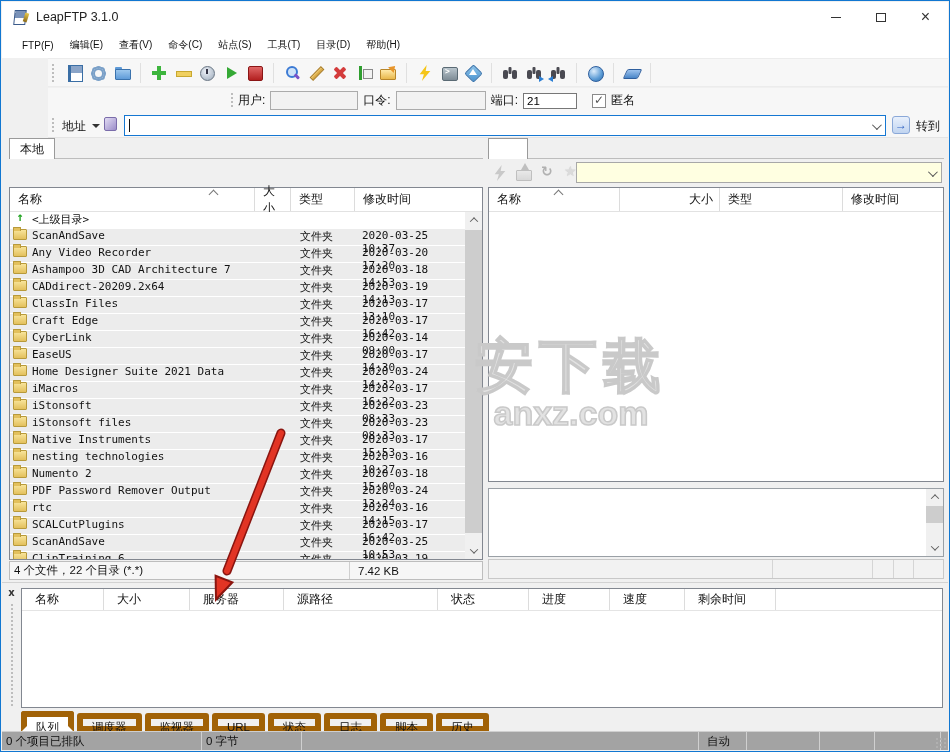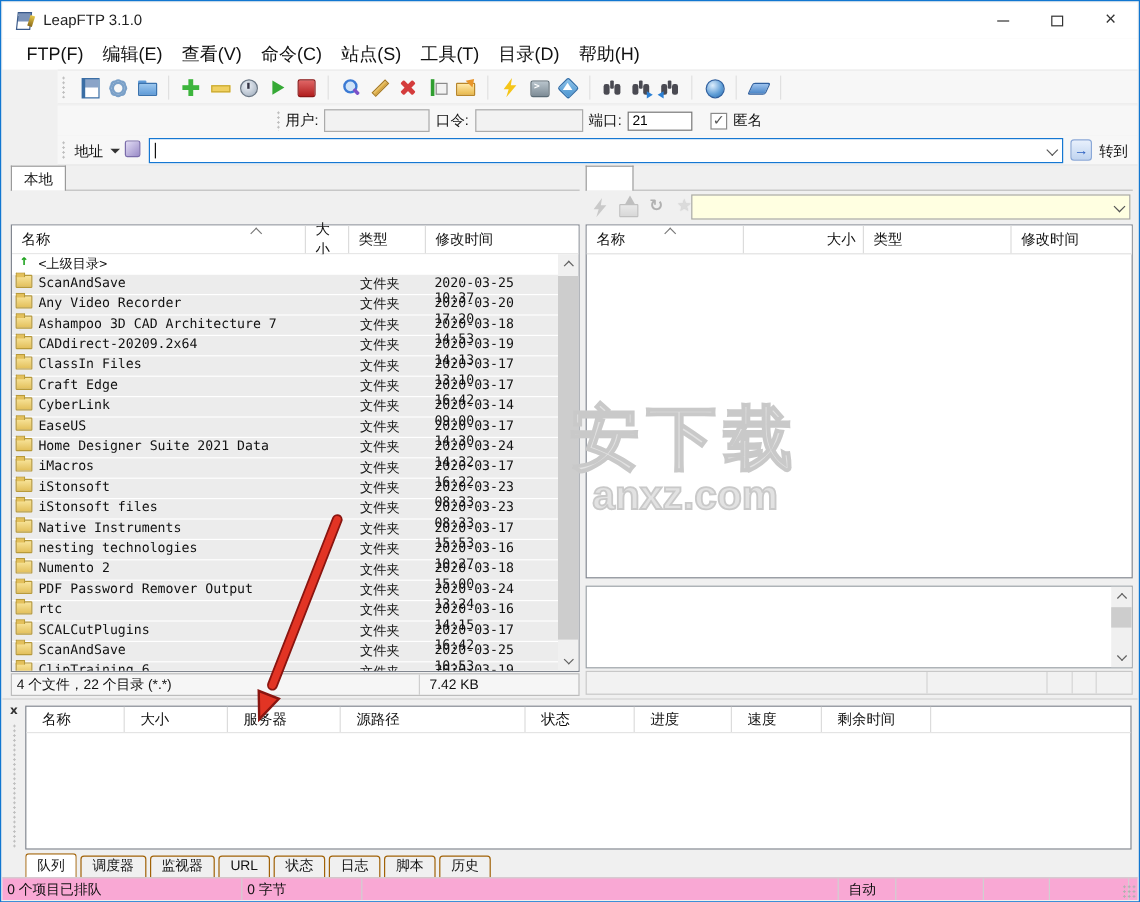--- a/index.html
+++ b/index.html
@@ -18,21 +18,21 @@
   .title-text { position:absolute; left:34px; top:8px; font-size:12.5px; color:#222; }
   .win-btn { position:absolute; top:0; width:45px; height:30px; display:flex; align-items:center; justify-content:center; }
   .wb-min { right:90px; } .wb-max { right:45px; } .wb-close { right:0; }
   .glyph-min { width:10px; height:1px; background:#333; }
   .glyph-max { width:10px; height:9px; border:1px solid #333; }
   .glyph-close { font-size:16px; color:#333; line-height:1; }
 
   
   .menubar { position:absolute; left:1px; right:1px; top:31px; height:26px; background:#fff;
     display:flex; align-items:center; padding-left:12px; gap:0; }
-  .menu-item { padding:4px 8px; font-size:15px; color:#111; }
+  .menu-item { padding:4px 8px; font-size:10px; color:#111; }
 
   
   .band { position:absolute; left:1px; right:1px; background:#f7f7f7;margin-left:46px; }
   .band-toolbar { top:57px; height:29px; border-top:1px solid #ececec; border-bottom:1px solid #ececec; }
   .band-login   { top:87px;  height:25px; }
   .band-address { top:112px; height:25px; border-bottom:1px solid #e4e4e4; }
   .grip { position:absolute; top:4px; bottom:4px; width:4px;
     background-image:radial-gradient(#bdbdbd 1px, transparent 1.1px); background-size:4px 4px; }
 
   
@@ -213,26 +213,26 @@
     text-align:center; line-height:12px; }
   .queue-grip { position:absolute; left:5px; top:16px; bottom:0; width:4px;
     background-image:radial-gradient(#bdbdbd 1px, transparent 1.1px); background-size:4px 4px; }
   .queue-list { position:absolute; left:19px; top:5px; width:922px; height:120px; background:#fff;
     border:1px solid #828790; }
   .queue-header { display:flex; height:22px; border-bottom:1px solid #e4e4e4; font-size:12px; }
   .qh { height:100%; display:flex; align-items:center; padding-left:13px; border-right:1px solid #dcdcdc; }
   .qh-1{width:82px;} .qh-2{width:86px;} .qh-3{width:94px;} .qh-4{width:154px;} .qh-5{width:146px;}
   .qh-6{width:91px;} .qh-7{width:81px;} .qh-8{width:75px;} .qh-9{width:91px;} .qh-10{flex:1;border-right:none;}
   .queue-tabs { position:absolute; left:19px; top:128px; height:21px; display:flex; gap:3px; }
-  .qtab { height:19px; margin-top:2px; padding:0 9px; background:#f0f0f0; border:1px solid #a16207;
+  .qtab { height:19px; margin-top:2px; padding:0 9px; background:#f0f0f0; border:6px solid #a16207;
     border-radius:3px 3px 0 0; font-size:11.5px; line-height:17px; }
   .qtab.active { background:#fff; height:21px; margin-top:0; line-height:20px; border-bottom-color:#fff; }
 
   
-  .statusbar { position:absolute; left:1px; right:1px; bottom:1px; height:19px; background:#f9a8d4;
+  .statusbar { position:absolute; left:1px; right:1px; bottom:1px; height:19px; background:#a3a3a3;
     border-top:1px solid #cfcfcf; display:flex; font-size:11.5px; align-items:stretch; }
   .sb-cell { border-right:1px solid #d0d0d0; display:flex; align-items:center; padding-left:4px; }
   .sb-1{width:200px;} .sb-2{width:100px;} .sb-3{width:397px;} .sb-4{width:48px;padding-left:8px;}
   .sb-5{width:73px;} .sb-6{width:55px;} .sb-7{width:66px;} .sb-8{flex:1;border-right:none;}
   .resize-grip { position:absolute; right:1px; bottom:1px; width:12px; height:12px;
     background-image:radial-gradient(#b0b0b0 1px, transparent 1.1px); background-size:4px 4px; }
 
   
   .watermark { position:absolute; left:425px; top:336px; width:290px; text-align:center; z-index:5;
     pointer-events:none; color:#e2e2e2; -webkit-text-stroke:1.5px #c9c9c9; }

